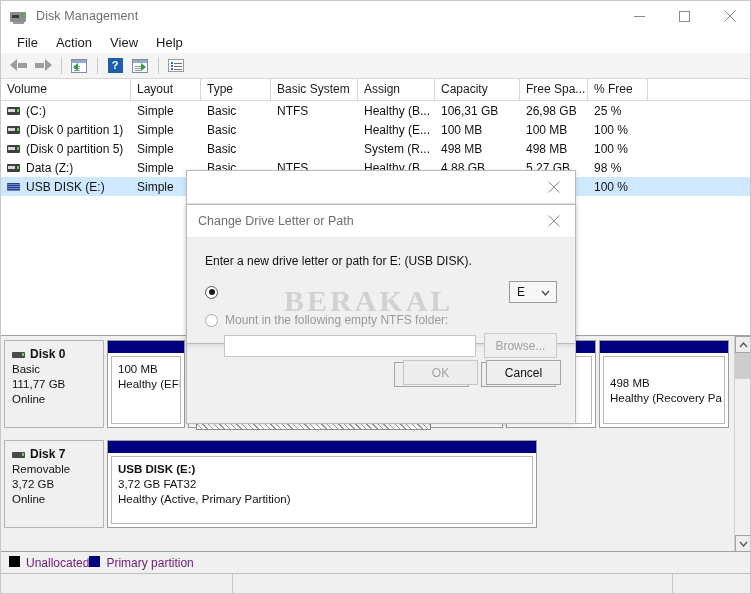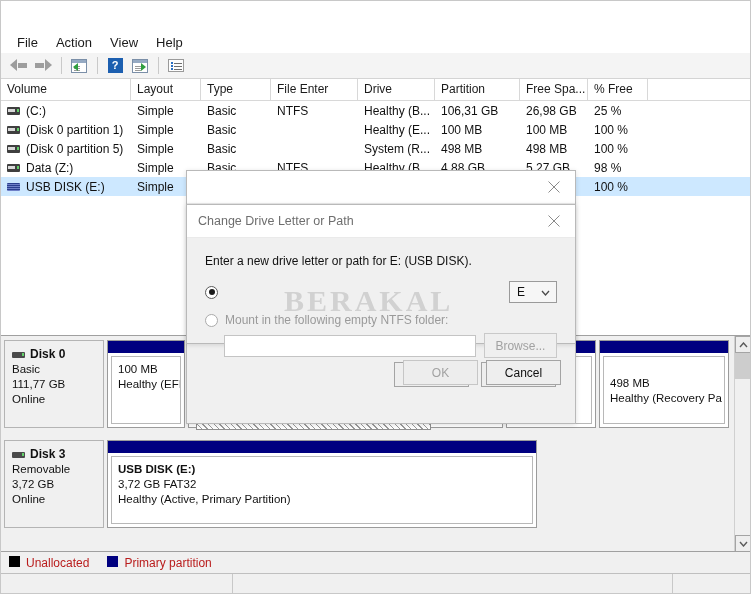--- a/index.html
+++ b/index.html
@@ -402,23 +402,23 @@
     width: 751px; height: 22px;
     background: #f0f0f0;
     border-top: 1px solid #a0a0a0;
     display: flex;
     align-items: center;
     padding-left: 8px;
     box-sizing: border-box;
   }
   .lg-item {
     display: flex;
-    margin-right: 18px;
+    margin-right: 0;
     font-size: 12px;
-    color: #b91c1c;
+    color: #701a75;
   }
   .lg-sw {
     width: 11px; height: 11px;
     margin-right: 6px;
   }
 
   
   .statusbar {
     position: absolute;
     left: 0; top: 572px;
@@ -566,20 +566,47 @@
       #9a9a9a 3px, #9a9a9a 4px);
     border: 1px solid #8f8f8f;
     box-sizing: border-box;
   }
 </style>
 </head>
 <body>
 
 <div id="app">
 
+  <div class="titlebar">
+    <div class="title-icon">
+      <div class="body"></div>
+        <div class="slot"></div>
+        <div class="led"></div>
+        <div class="foot"></div>
+    </div>
+    <div class="title-text">Disk Management</div>
+    <div class="win-controls">
+      <div class="win-btn">
+        <svg width="11" height="11" viewBox="0 0 11 11">
+            <line x1="0" y1="5.5" x2="11" y2="5.5" stroke="#8a8a8a" stroke-width="1"></line>
+          </svg>
+      </div>
+      <div class="win-btn">
+        <svg width="11" height="11" viewBox="0 0 11 11">
+            <rect x="0.5" y="0.5" width="10" height="10" fill="none" stroke="#8a8a8a" stroke-width="1"></rect>
+          </svg>
+      </div>
+      <div class="win-btn">
+        <svg width="12" height="12" viewBox="0 0 12 12">
+            <line x1="0.5" y1="0.5" x2="11.5" y2="11.5" stroke="#8a8a8a" stroke-width="1"></line>
+            <line x1="11.5" y1="0.5" x2="0.5" y2="11.5" stroke="#8a8a8a" stroke-width="1"></line>
+          </svg>
+      </div>
+    </div>
+  </div>
 
   <div class="menubar">
     <div class="menu-item">File</div>
     <div class="menu-item">Action</div>
     <div class="menu-item">View</div>
     <div class="menu-item">Help</div>
   </div>
 
   <div class="toolbar">
     <div class="tb-btn">
@@ -628,23 +655,23 @@
           <div class="r r3"></div>
       </div>
     </div>
   </div>
 
   <div class="vol-list">
     <div class="vol-header">
       <div class="vh-cell" style="width:130px">Volume</div>
       <div class="vh-cell" style="width:70px">Layout</div>
       <div class="vh-cell" style="width:70px">Type</div>
-      <div class="vh-cell" style="width:87px">File Enter</div>
-      <div class="vh-cell" style="width:77px">Drive</div>
-      <div class="vh-cell" style="width:85px">Partition</div>
+      <div class="vh-cell" style="width:87px">Basic System</div>
+      <div class="vh-cell" style="width:77px">Assign</div>
+      <div class="vh-cell" style="width:85px">Capacity</div>
       <div class="vh-cell" style="width:68px">Free Spa...</div>
       <div class="vh-cell" style="width:60px">% Free</div>
       <div class="vh-cell" style="width:104px"></div>
     </div>
 
     <div class="vol-row">
       <div class="vr-cell" style="width:130px">
           <span class="vol-ico hdd"></span>
           <span>(C:)</span>
         </div>
@@ -754,21 +781,21 @@
             <div>Healthy (Recovery Pa</div>
           </div>
         </div>
       </div>
     </div>
 
     <div class="disk-row" style="top:104px">
       <div class="disk-info">
         <div class="disk-title">
             <span class="di"></span>
-            <span>Disk 3</span>
+            <span>Disk 7</span>
           </div>
         <div>Removable</div>
         <div>3,72 GB</div>
         <div>Online</div>
       </div>
       <div class="parts">
         <div class="part" style="width:430px">
           <div class="cap"></div>
           <div class="inner">
             <div class="nm">USB DISK  (E:)</div>

